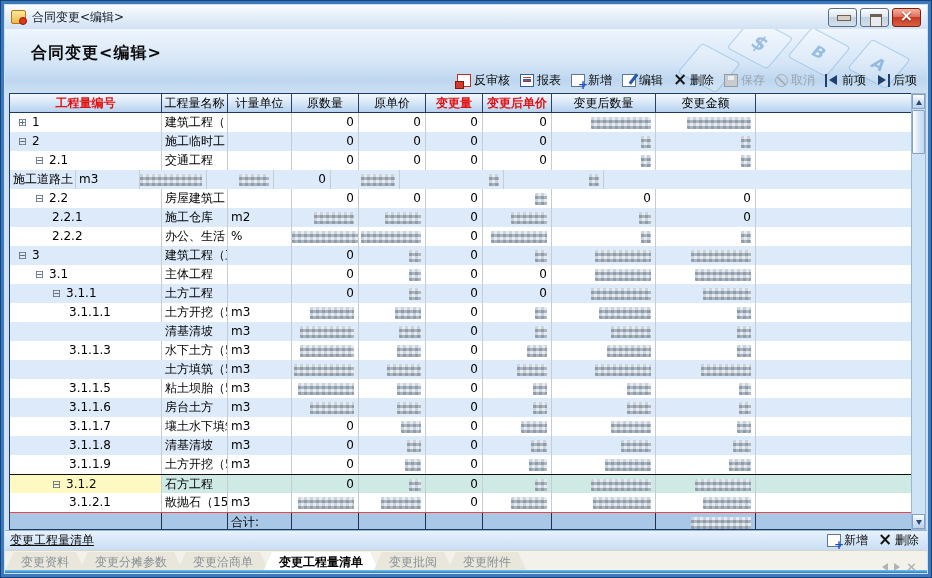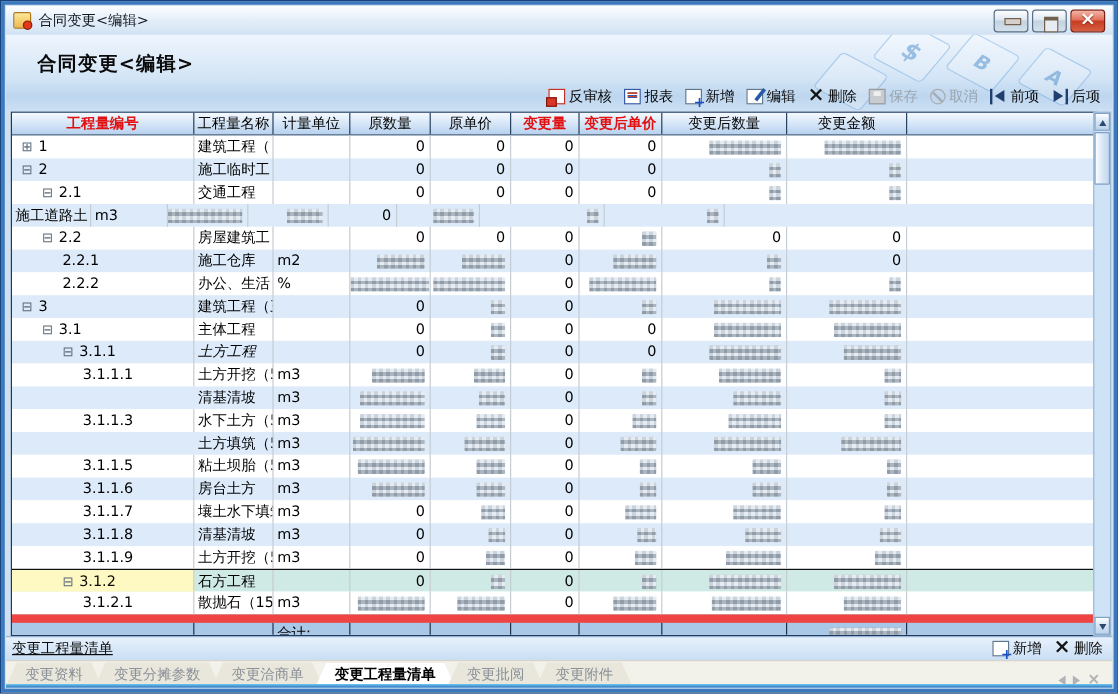--- a/index.html
+++ b/index.html
@@ -56,21 +56,21 @@
   .hcell.fill{flex:1;border-right:none;}
   .brow{display:flex;height:19px;background:#fff;}
   .brow.alt{background:#dceafa;}
   .bcell{font-size:12px;line-height:19px;border-right:1px solid #c6ccd4;overflow:hidden;white-space:nowrap;flex:none;color:#000;}
   .bcell.fill{flex:1;border-right:none;}
   .bcell.num{text-align:right;padding-right:4px;}
   .bcell.txt{padding-left:3px;}
   .expand-glyph{display:inline-block;width:14px;color:#5a6a7a;font-size:11px;}
   .brow.sel{background:#cfe9e4;border-top:1px solid #101010;height:19px;}
   .brow.sel .codecell{background:#fef9c3;color:#0e0c00;}
-  .trow{display:flex;height:19px;background:#a9c7e7;border-top:7px solid #ef4444;}
+  .trow{display:flex;height:19px;background:#a9c7e7;border-top:1px solid #ef4444;}
   .trow .bcell{border-right:1px solid #233248;}
   .cz{display:inline-block;height:12px;vertical-align:middle;border-radius:1px;
     background:repeating-linear-gradient(0deg,rgba(120,132,146,.5) 0 3px,rgba(235,240,246,.5) 3px 6px),
                repeating-linear-gradient(90deg,#aab5c0 0 3px,#e0e7ee 3px 6px);
     filter:blur(.6px);}
   
   .vscroll{position:absolute;right:5px;top:92px;width:15px;height:437px;background:#cfe3f7;border:1px solid #9ab6d4;}
   .sbtn{position:absolute;left:0;width:13px;height:15px;background:linear-gradient(180deg,#fdfeff,#d5e4f4 50%,#bcd2ea);border:1px solid #7fa2c6;}
   .sbtn.up{top:0;}
   .sbtn.down{bottom:0;}
@@ -273,21 +273,21 @@
           <div class="bcell num" style="width: 67px;">0</div>
           <div class="bcell num" style="width: 67px;"><span class="cz" style="width: 12px;"></span></div>
           <div class="bcell num" style="width: 57px;">0</div>
           <div class="bcell num" style="width: 69px;">0</div>
           <div class="bcell num" style="width: 104px;"><span class="cz" style="width: 56px;"></span></div>
           <div class="bcell num" style="width: 100px;"><span class="cz" style="width: 56px;"></span></div>
           <div class="bcell fill"></div>
         </div>
         <div class="brow alt">
           <div class="bcell codecell" style="width: 152px; padding-left: 42px;"><span class="expand-glyph">⊟</span>3.1.1</div>
-          <div class="bcell txt" style="width: 66px; font-style: italic;">土方工程</div>
+          <div class="bcell txt" style="width: 66px;">土方工程</div>
           <div class="bcell txt" style="width: 64px;"></div>
           <div class="bcell num" style="width: 67px;">0</div>
           <div class="bcell num" style="width: 67px;"><span class="cz" style="width: 12px;"></span></div>
           <div class="bcell num" style="width: 57px;">0</div>
           <div class="bcell num" style="width: 69px;">0</div>
           <div class="bcell num" style="width: 104px;"><span class="cz" style="width: 60px;"></span></div>
           <div class="bcell num" style="width: 100px;"><span class="cz" style="width: 48px;"></span></div>
           <div class="bcell fill"></div>
         </div>
         <div class="brow">

